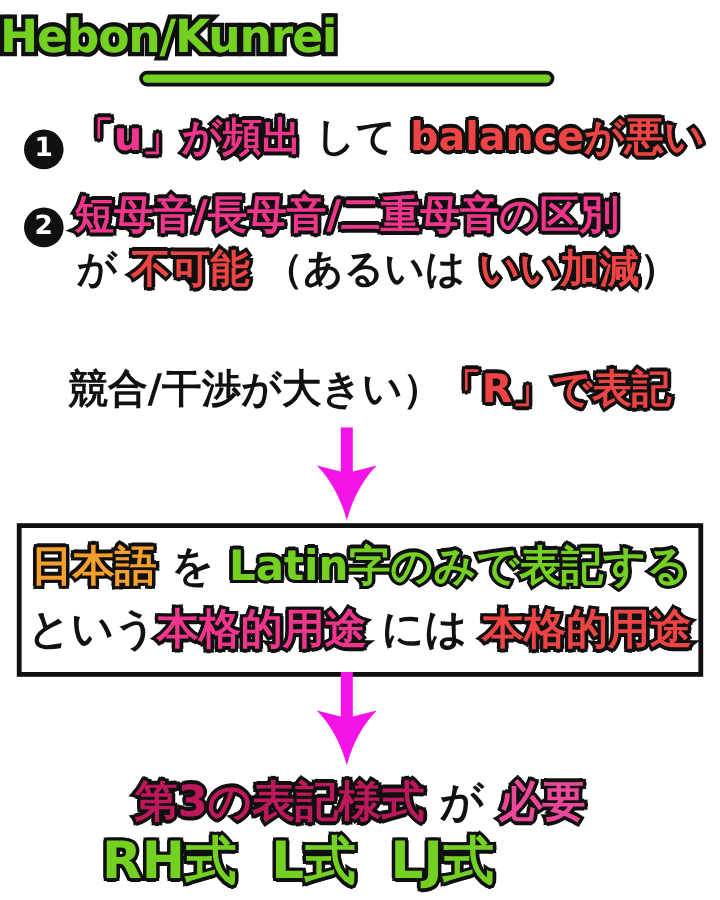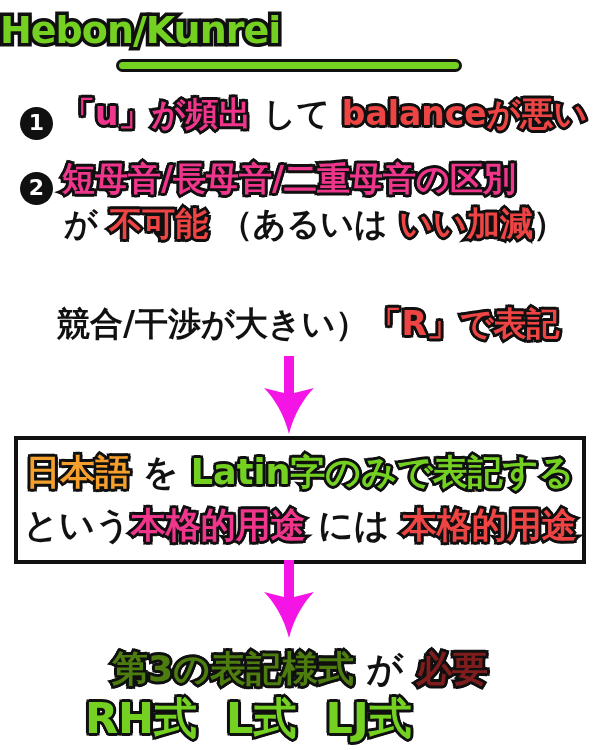--- a/index.html
+++ b/index.html
@@ -17,22 +17,22 @@
     text-shadow:
       -2px -2px 0 #101010, 2px -2px 0 #101010,
       -2px  2px 0 #101010, 2px  2px 0 #101010,
       -3px  0   0 #101010, 3px  0   0 #101010,
        0   -3px 0 #101010, 0    3px 0 #101010;
   }
   .green{color:#74d122;}
   .pink{color:#f0368c;}
   .cyan{color:#ef4444;}
   .orange{color:#f5a02d;}
-  .redorange{color:#4d7c0f;}
-  .yellow{color:#7f1d1d;font-family:Liberation Mono, monospace;}
+  .redorange{color:#be185d;}
+  .yellow{color:#ec4899;font-family:Liberation Mono, monospace;}
   .blk{color:#111;}
   .title{
     left:0;right:0;top:0;text-align:left;
     font-size:38px;line-height:60px;letter-spacing:-1px;
     -webkit-text-stroke:7px #101010;
   }
   .underline{
     left:116px;top:59px;width:340px;height:7px;
     background:#74d122;border:3px solid #101010;border-radius:8px;
   }

